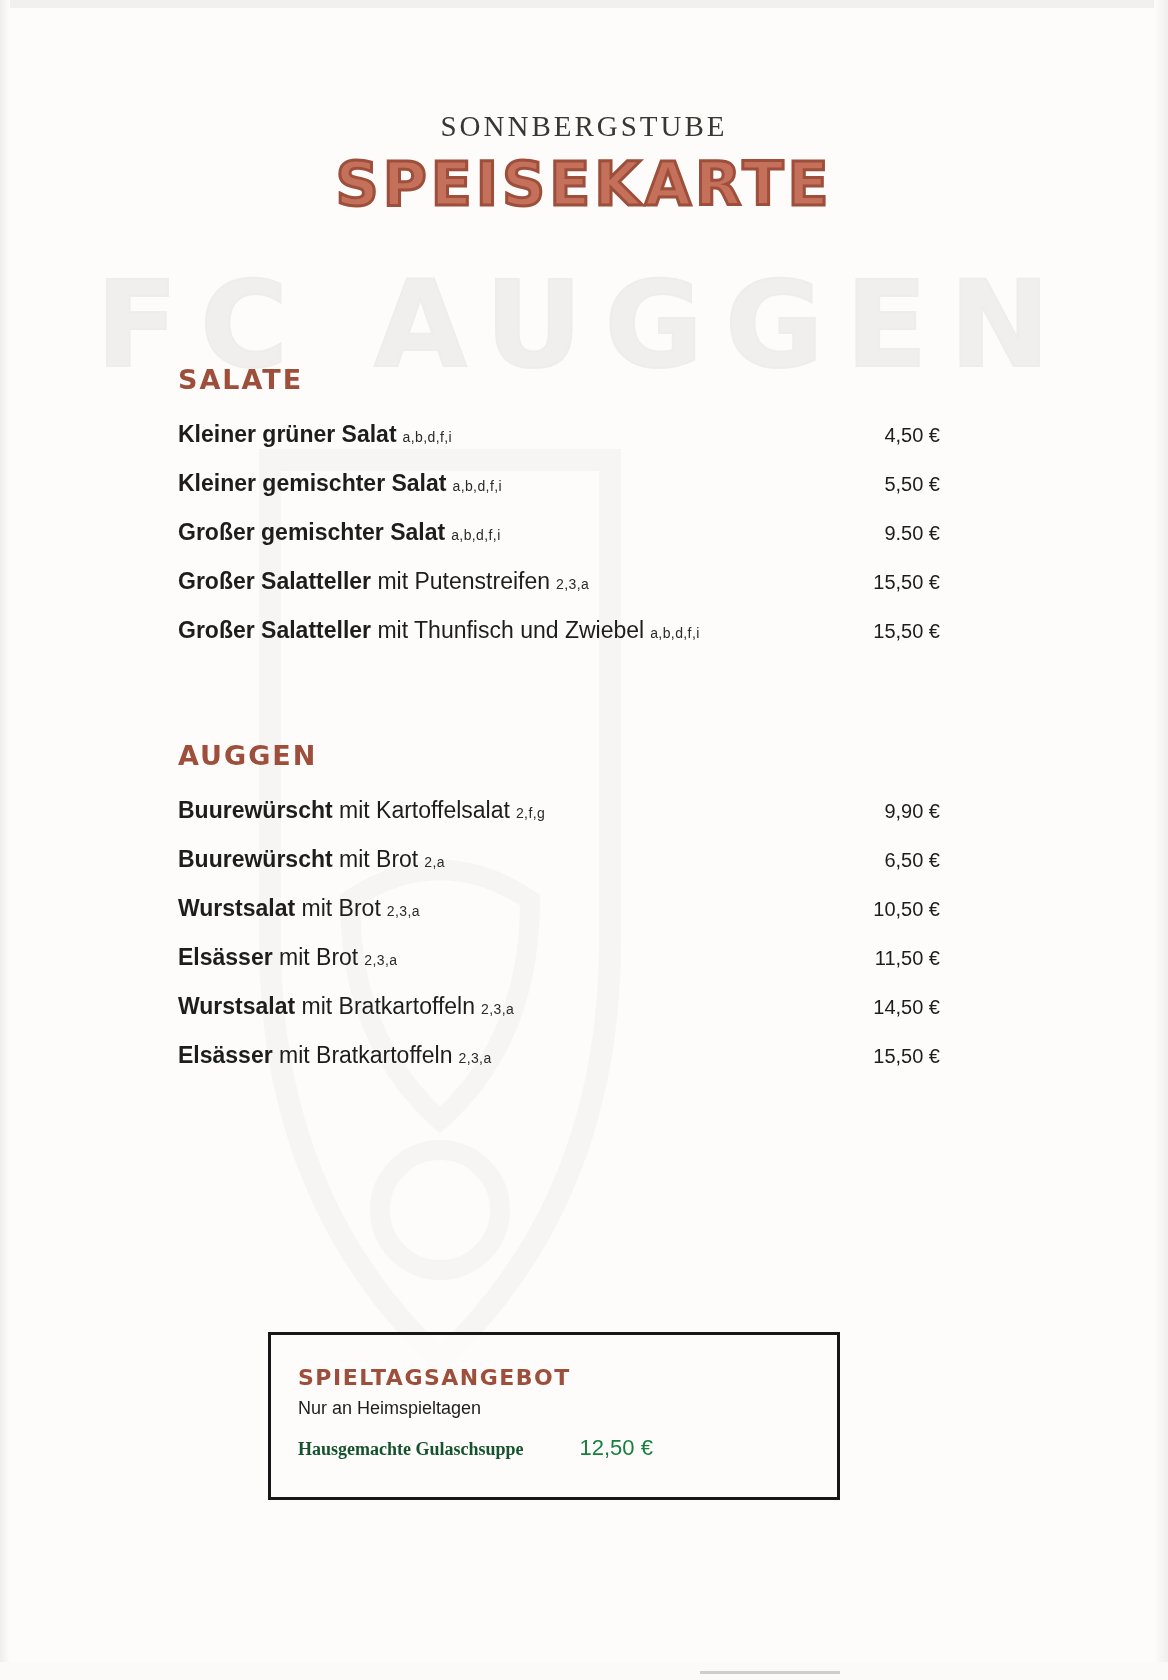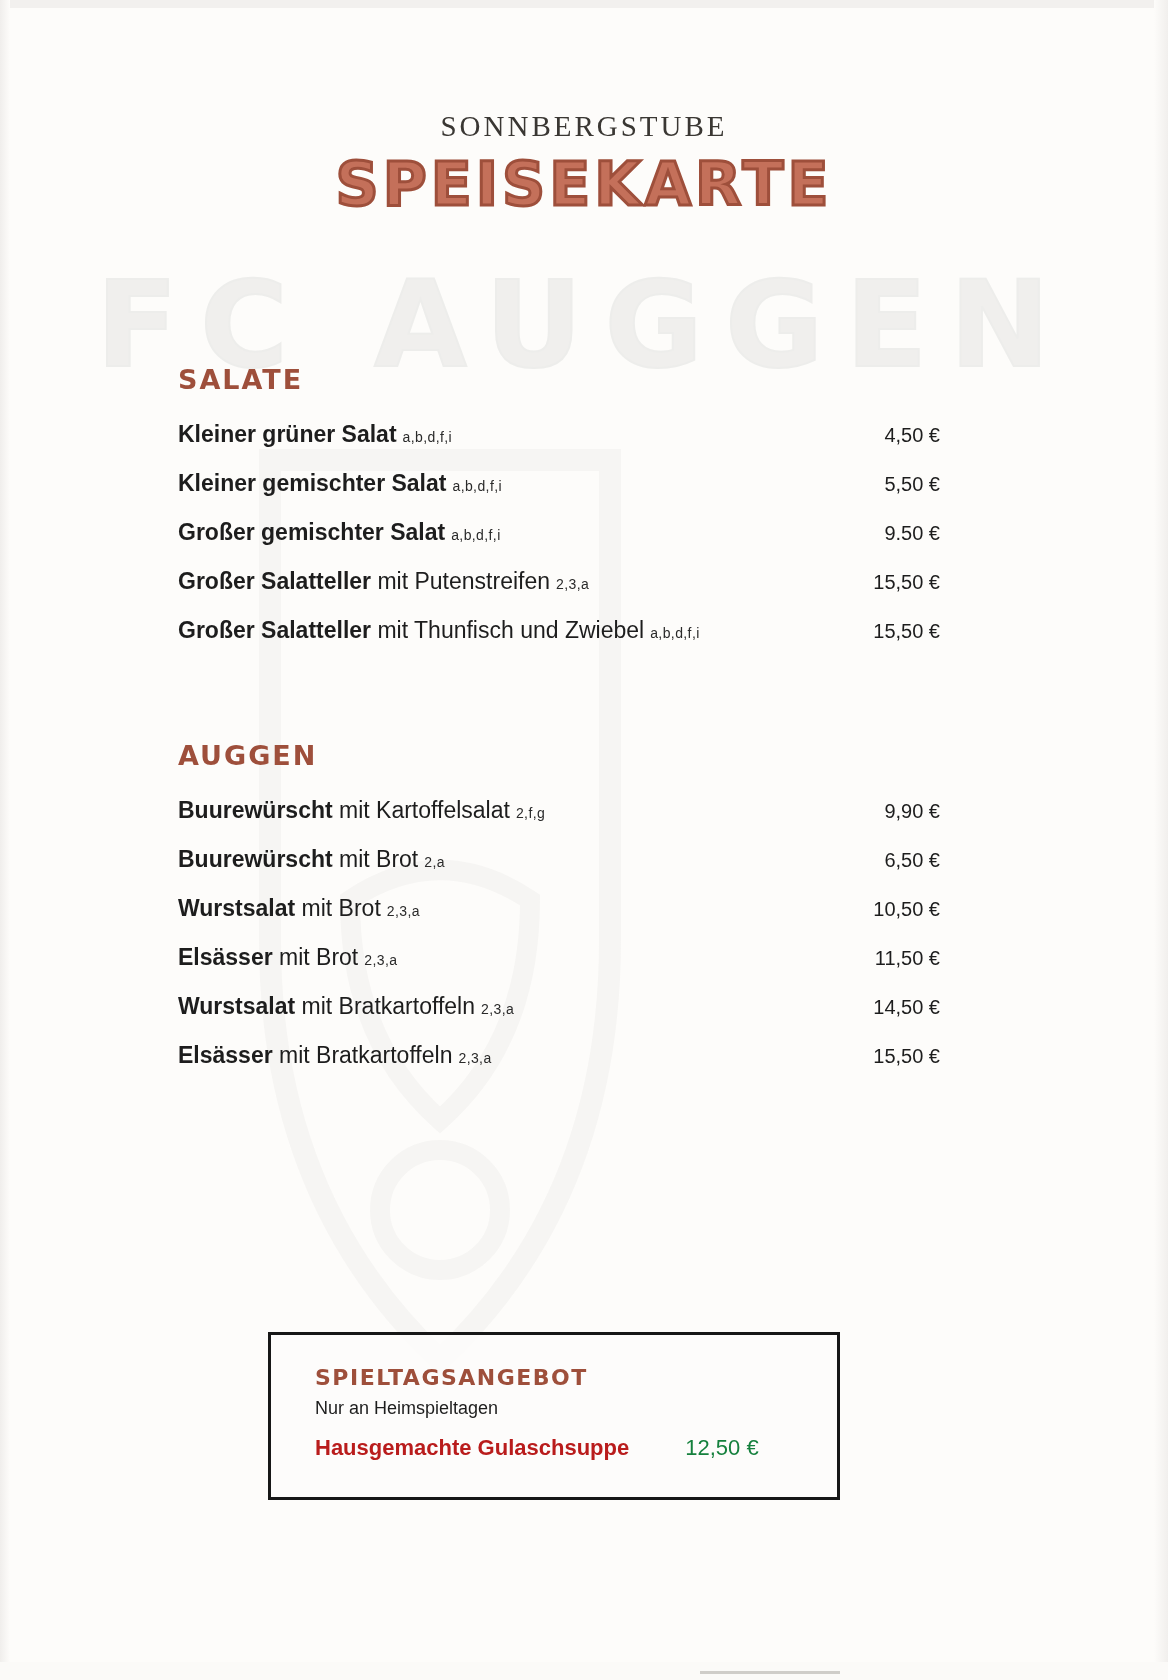--- a/index.html
+++ b/index.html
@@ -161,43 +161,44 @@
     position: absolute;
     left: 268px;
     top: 1222px;
     width: 572px;
     height: 168px;
     border: 3px solid #171717;
     box-sizing: border-box;
     background: rgba(253,252,250,0.86);
   }
   .offer-inner {
-    padding: 30px 0 0 44px;
+    padding: 30px 0 0 27px;
   }
   .offer-heading {
     font-family: "DejaVu Sans", sans-serif;
     font-size: 22px;
     font-weight: 700;
     letter-spacing: 1.5px;
     color: #9e4f3b;
   }
   .offer-sub {
     margin-top: 8px;
     font-size: 18px;
     color: #1d1d1d;
   }
   .offer-row {
     margin-top: 16px;
     display: flex;
     align-items: baseline;
   }
   .offer-item {
-    font-size: 22px;
-    font-weight: 700;
-    color: #b91c1c;
+    font-size: 18px;
+    font-weight: 700;
+    color: #14532d;
+    font-family: Liberation Serif, serif;
   }
   .offer-price {
     margin-left: 56px;
     font-size: 22px;
     color: #15803d;
   }
 </style>
 </head>
 <body>
 

